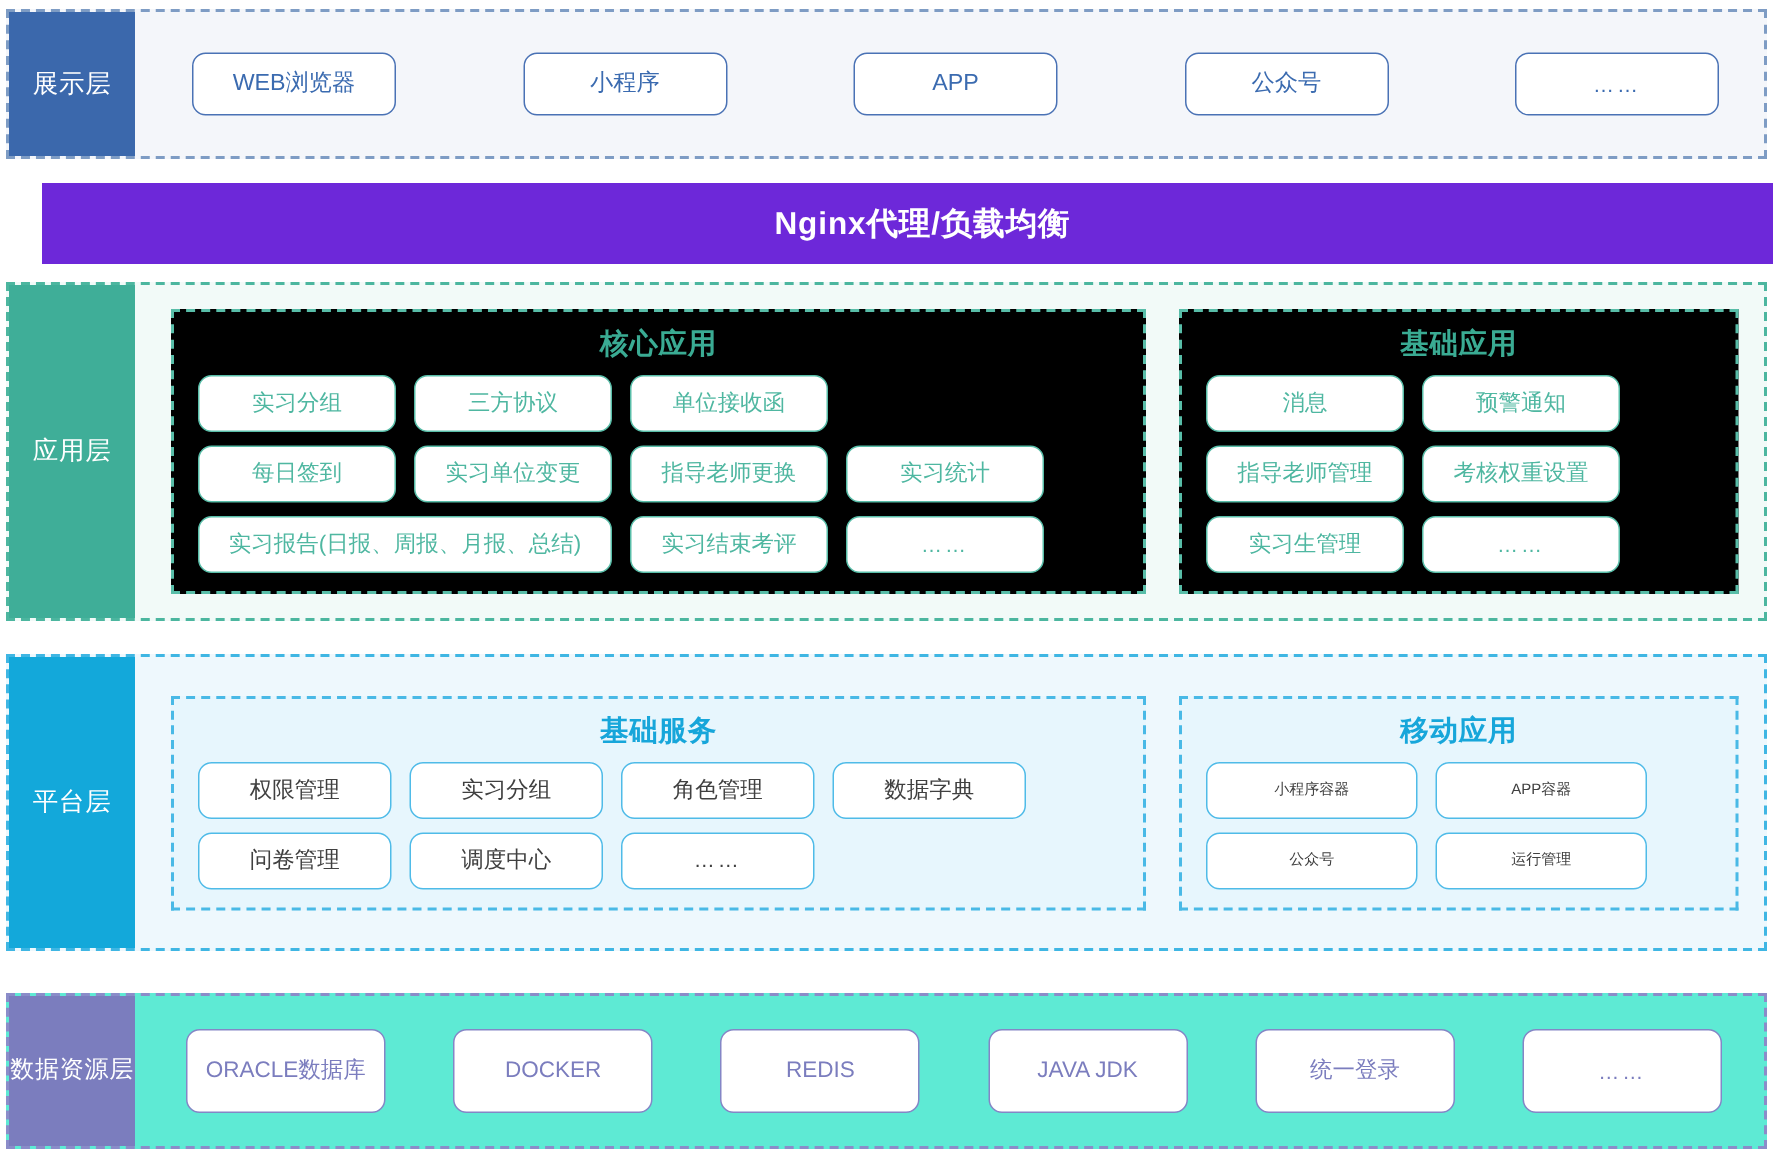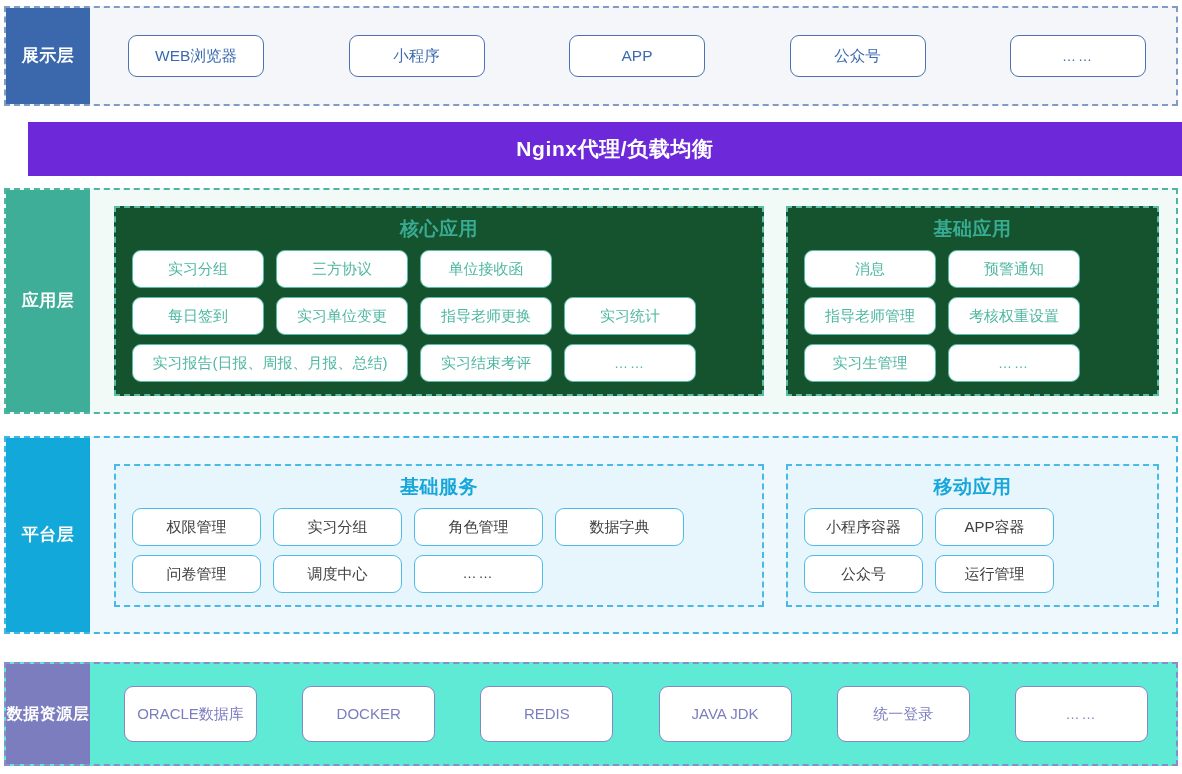--- a/index.html
+++ b/index.html
@@ -26,21 +26,21 @@
     border: 2px dashed #8aa6c8;
     background: #f4f6fa;
   }
   .band-label {
     flex: 0 0 84px;
     display: flex;
     align-items: center;
     justify-content: center;
     text-align: center;
     color: #ffffff;
-    font-weight: bold;
+    font-weight: normal;
     font-size: 17px;
     line-height: 1.25;
     letter-spacing: .5px;
   }
   .band-body {
     flex: 1 1 auto;
     position: relative;
     display: flex;
     align-items: center;
   }
@@ -122,36 +122,36 @@
     gap: 9px;
     width: 100%;
   }
   .group-row {
     display: flex;
     gap: 12px;
     justify-content: flex-start;
   }
 
   
-  .grp-green { border: 2px dashed #58bda8; background: #14532d; }
+  .grp-green { border: 2px dashed #58bda8; background: #000000; }
   .grp-green .group-title { color: #3aab93; }
   .chip-green { border: 1.6px solid #58bda8; color: #4fb7a1; }
 
   
   .grp-cyan { border: 2px dashed #49b9e6; background: #e7f6fd; }
   .grp-cyan .group-title { color: #17a6da; }
   .chip-cyan { border: 1.6px solid #4fbbe8; color: #404040; }
 
   
   .chip-purple { border: 1.6px solid #8486c6; color: #7b7dbe; }
 
   .app-chip { height: 38px; width: 132px; font-size: 15px; }
   .app-chip.wide { width: 276px; }
   .plat-chip { height: 38px; width: 129px; font-size: 15px; }
-  .mob-chip { height: 38px; width: 119px; font-size: 15px; }
+  .mob-chip { height: 38px; width: 141px; font-size: 10px; }
   .data-chip { height: 56px; width: 133px; font-size: 15px; }
   .dots { letter-spacing: 2px; font-size: 14px; }
 
   .core-group { width: 650px; }
   .basic-group { width: 373px; }
   .svc-group  { width: 650px; }
   .mobile-group { width: 373px; }
 
   .data-row {
     display: flex;

